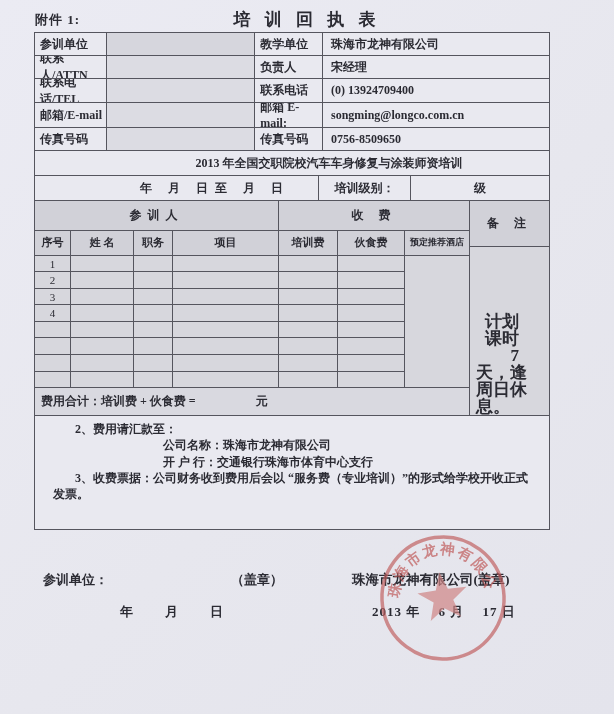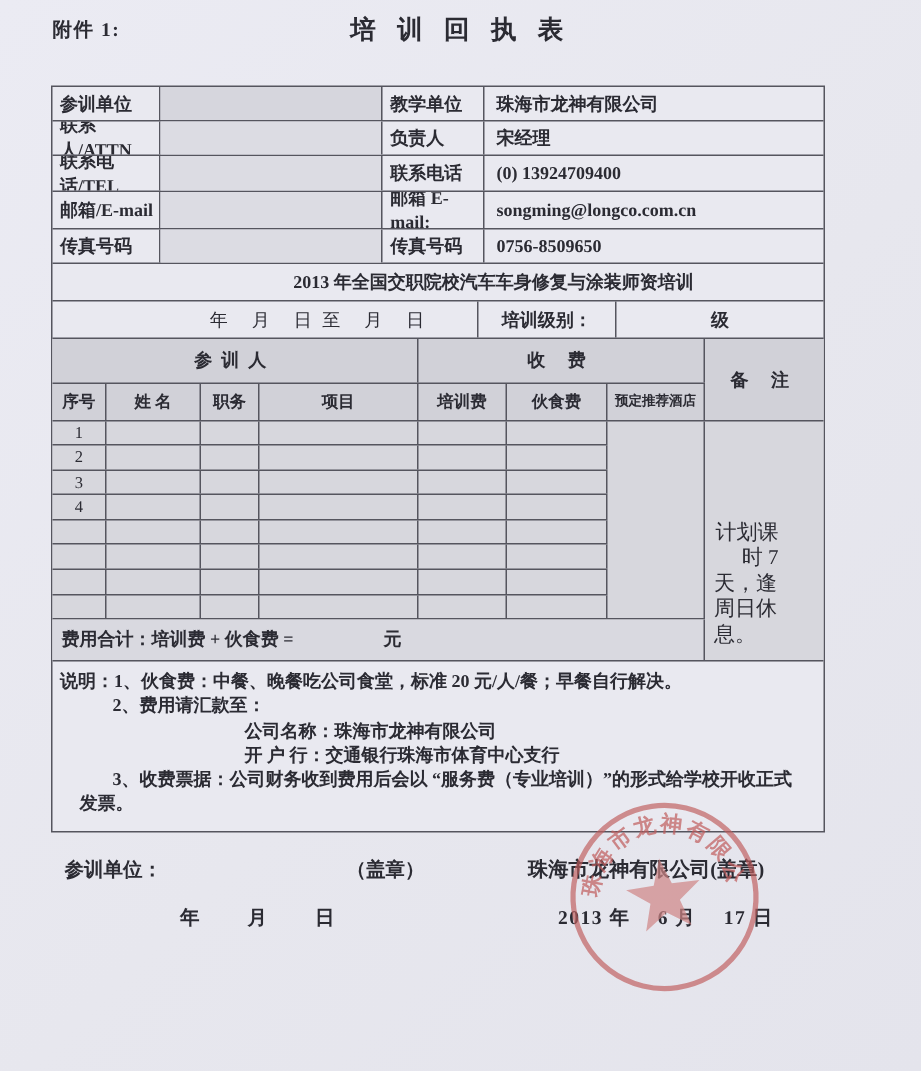--- a/index.html
+++ b/index.html
@@ -21,36 +21,36 @@
   .attach{
     position:absolute;left:35px;top:11px;
     font-size:13px;font-weight:bold;letter-spacing:1px;
   }
   .doc-title{
     position:absolute;left:0;top:8px;width:614px;
     text-align:center;font-size:17px;font-weight:bold;letter-spacing:5px;
   }
   
   .sheet{
-    position:absolute;left:34px;top:57px;width:516px;height:498px;
+    position:absolute;left:34px;top:32px;width:516px;height:498px;
     border:1.5px solid var(--line);
     background:var(--paper);
     font-size:12px;
   }
   .row{display:flex;border-bottom:1px solid var(--line);}
   .cell{border-right:1px solid var(--line);display:flex;align-items:center;overflow:hidden;}
   .cell.last{border-right:none;}
   .c-label{width:74px;padding-left:5px;font-weight:bold;}
   .c-blank{width:154px;background:#dcdce3;}
   .irow0 .c-blank{background:#d6d6dd;}
   .c-label2{width:70px;padding-left:5px;font-weight:bold;}
   .c-value2{width:234px;padding-left:8px;font-weight:600;}
   .p-label{width:74px;padding-left:5px;font-weight:normal;margin-top:26px;}
   .p-value{flex:1;justify-content:center;font-weight:600;}
-  .t-date{width:220px;justify-content:center;font-weight:normal;letter-spacing:2px;}
+  .t-date{width:220px;justify-content:center;font-weight:bold;letter-spacing:2px;}
   .t-level{width:95px;justify-content:center;font-weight:bold;}
   .t-grade{width:143px;justify-content:center;font-weight:bold;}
   
   .grid-section{display:flex;height:215px;border-bottom:1px solid var(--line);background:var(--shade);}
   .grid-left{width:435px;display:flex;flex-direction:column;}
   .g-header{display:flex;height:30px;border-bottom:1px solid var(--line);background:var(--shade-dk);}
   .gh-cell{display:flex;align-items:center;justify-content:center;
            font-weight:bold;letter-spacing:6px;border-right:1px solid var(--line);}
   .g-subheader{display:flex;height:25px;border-bottom:1px solid var(--line);background:var(--shade-dk);}
   .gs-cell{display:flex;align-items:center;justify-content:center;font-weight:bold;
@@ -62,21 +62,21 @@
   .g-row:last-child{border-bottom:none;}
   .gd{border-right:1px solid var(--line);display:flex;align-items:center;justify-content:center;
       font-size:11px;}
   .g-hotel-cell{width:65px;border-right:1px solid var(--line);}
   .g-total{height:27px;display:flex;align-items:center;padding-left:6px;
            font-weight:bold;background:#d9d9e0;border-right:1px solid var(--line);}
   .grid-right{width:97px;display:flex;flex-direction:column;}
   .remark-header{height:55px;display:flex;align-items:center;justify-content:center;
                  font-weight:bold;letter-spacing:6px;border-bottom:1px solid var(--line);
                  background:var(--shade-dk);}
-  .remark-body{flex:1;padding:66px 20px 0 6px;font-size:14px;font-weight:400;line-height:17px;}
+  .remark-body{flex:1;padding:66px 20px 0 6px;font-size:17px;font-weight:700;line-height:17px;}
   .remark-l1{text-align:right;padding-right:10px;}
   
   .notes{height:115px;padding-top:5px;font-size:12px;font-weight:600;line-height:16.3px;}
   .n1{margin-left:5px;}
   .n2,.n6{margin-left:40px;}
   .n3,.n4,.n5{margin-left:128px;}
   .n7{margin-left:18px;}
   
   .foot-row1{position:absolute;top:571px;left:0;width:614px;height:18px;font-size:13px;font-weight:bold;}
   .f-unit{position:absolute;left:43px;}
@@ -229,21 +229,20 @@
     <div class="grid-right">
       <div class="remark-header">备  注</div>
       <div class="remark-body">
         <div class="remark-l1">计划课时 7</div>
         <div>天，逢周日休息。</div>
       </div>
     </div>
   </div>
 
   <div class="notes">
-    <div class="n1">说明：1、伙食费：中餐、晚餐吃公司食堂，标准 20 元/人/餐；早餐自行解决。</div>
     <div class="n2">2、费用请汇款至：</div>
     <div class="n3">公司名称：珠海市龙神有限公司</div>
     <div class="n4">开 户 行：交通银行珠海市体育中心支行</div>
     <div class="n6">3、收费票据：公司财务收到费用后会以 “服务费（专业培训）”的形式给学校开收正式</div>
     <div class="n7">发票。</div>
   </div>
 </div>
 
 <div class="foot-row1">
   <span class="f-unit">参训单位：</span>

